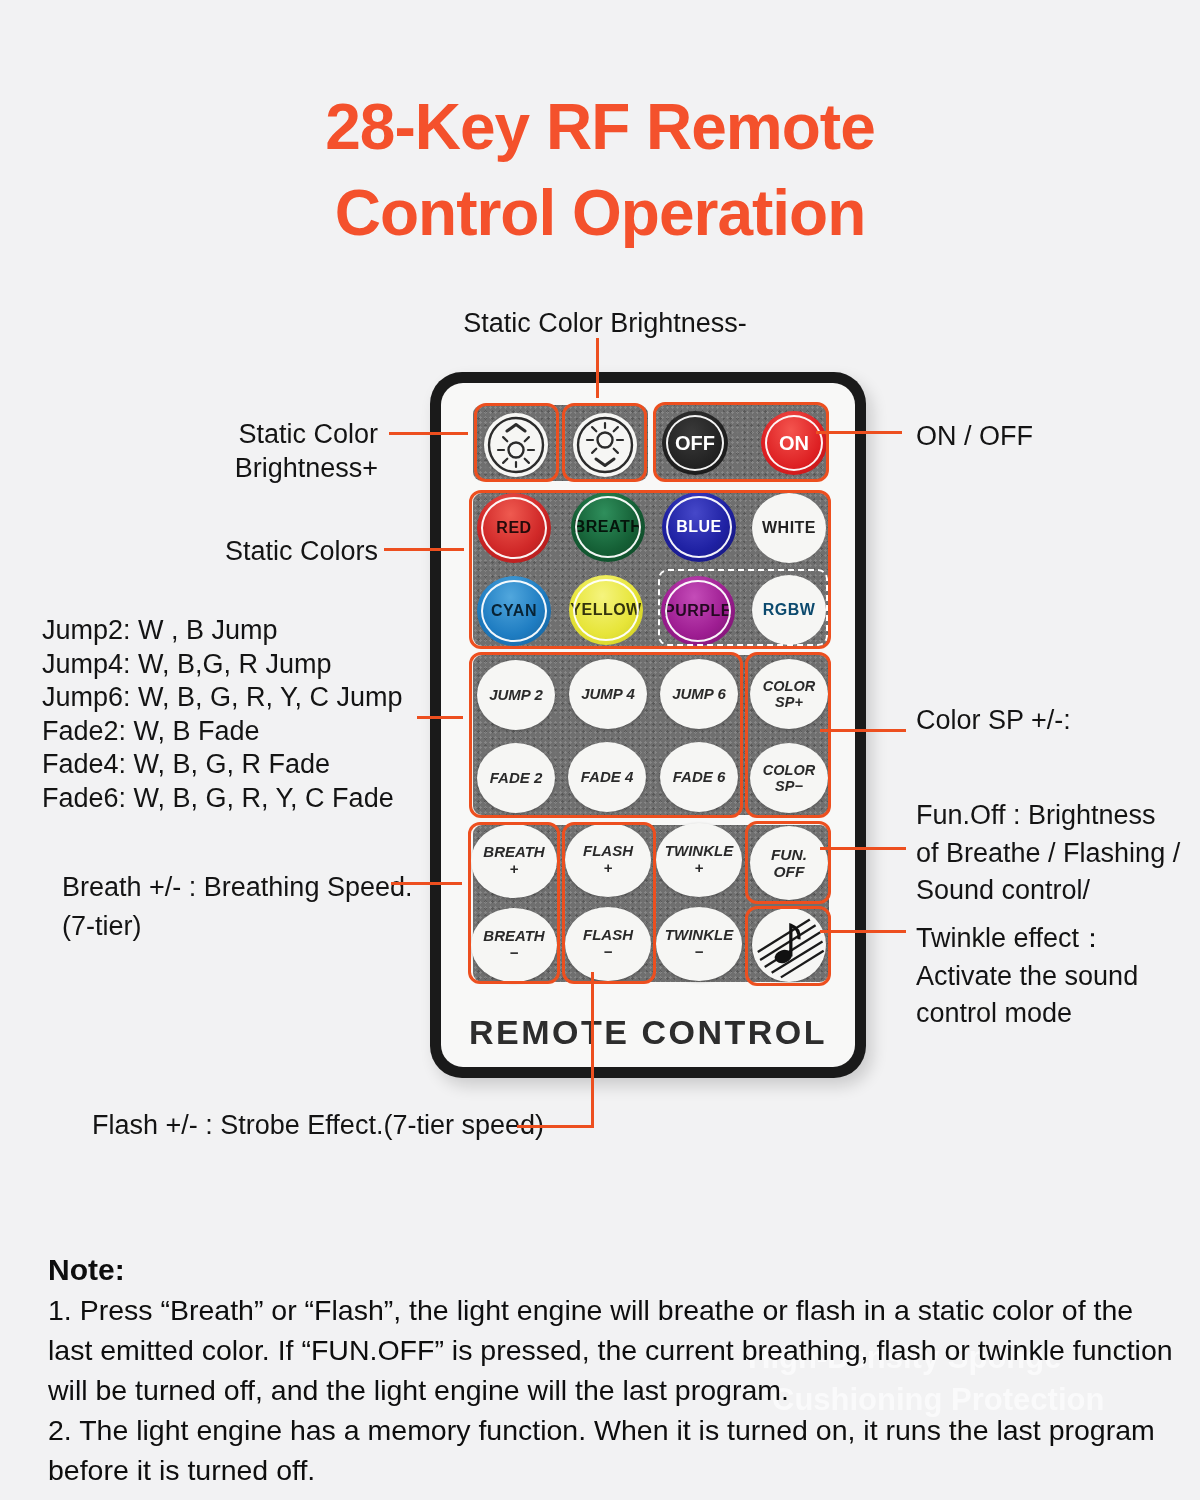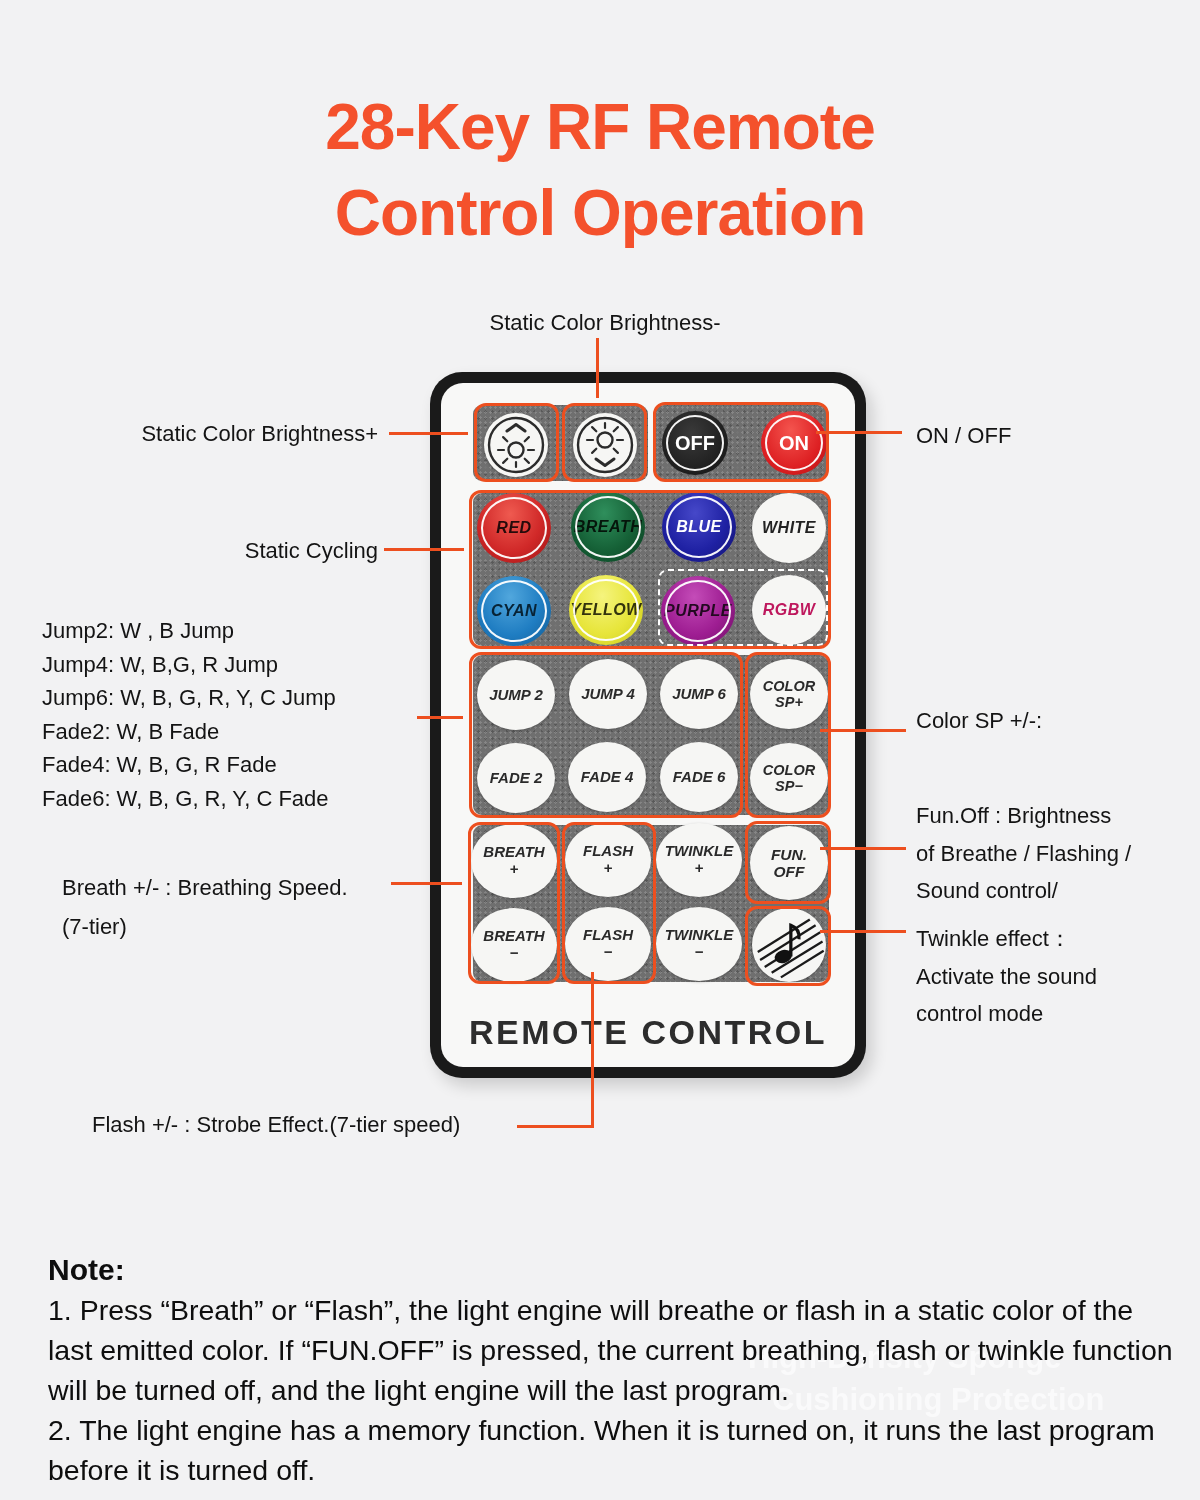--- a/index.html
+++ b/index.html
@@ -68,29 +68,29 @@
     border: 2.5px solid rgba(255,255,255,.95);
   }
   .k-bplus  { left: 43px;  top: 30px; width: 64px; height: 64px; }
   .k-bminus { left: 132px; top: 30px; width: 64px; height: 64px; }
   .k-off { left: 221px; top: 28px; width: 66px; height: 64px;
            background: radial-gradient(ellipse at 45% 35%, #3a3a3a 0%, #1d1d1d 70%);
            color: #fff; font-size: 20px; }
   .k-on  { left: 320px; top: 28px; width: 66px; height: 64px;
            background: radial-gradient(ellipse at 45% 30%, #f4544e 0%, #dd1f22 60%, #b01012 100%);
            color: #fff; font-size: 20px; }
-  .k-color { width: 74px; height: 70px; font-size: 16px; letter-spacing: .5px; font-style: italic; }
+  .k-color { width: 74px; height: 70px; font-size: 16px; letter-spacing: .5px; }
   .k-red    { left: 36px;  top: 110px; background: radial-gradient(ellipse at 45% 30%, #ef5a50 0%, #d02828 55%, #9c1313 100%); color:#260a0a; }
   .k-green  { left: 130px; top: 109px; background: radial-gradient(ellipse at 45% 30%, #2f8f5c 0%, #156036 55%, #0a3d20 100%); color:#05150b; }
   .k-blue   { left: 221px; top: 109px; background: radial-gradient(ellipse at 45% 30%, #4648c9 0%, #1f21a3 55%, #12126e 100%); color:#ffffff; }
   .k-whitec { left: 311px; top: 110px; background:#f6f6f4; color:#222; }
   .k-cyan   { left: 36px;  top: 193px; background: radial-gradient(ellipse at 45% 30%, #51a7dd 0%, #1f7dc2 55%, #135a92 100%); color:#082335; }
   .k-yellow { left: 128px; top: 192px; background: radial-gradient(ellipse at 45% 30%, #f5f47e 0%, #e7e53a 55%, #c9c718 100%); color:#33330d; }
   .k-purple { left: 220px; top: 193px; background: radial-gradient(ellipse at 45% 30%, #c44cb8 0%, #9e1d92 55%, #6e1065 100%); color:#230921; }
-  .k-rgbw   { left: 311px; top: 192px; background:#f6f6f4; color:#be185d; }
+  .k-rgbw   { left: 311px; top: 192px; background:#f6f6f4; color:#0c4a6e; }
   .k-mode { width: 78px; height: 70px; font-size: 15px; }
   .k-jump2 { left: 36px;  top: 277px; } .k-jump4 { left: 128px; top: 276px; } .k-jump6 { left: 219px; top: 276px; }
   .k-cspp  { left: 309px; top: 276px; font-size: 14.5px; }
   .k-fade2 { left: 36px;  top: 360px; } .k-fade4 { left: 127px; top: 359px; } .k-fade6 { left: 219px; top: 359px; }
   .k-cspm  { left: 309px; top: 360px; font-size: 14.5px; }
   .k-eff { width: 86px; height: 74px; font-size: 15px; }
   .k-breathp  { left: 30px;  top: 441px; } .k-flashp { left: 124px; top: 440px; } .k-twinklep { left: 215px; top: 440px; }
   .k-funoff   { left: 309px; top: 443px; width: 78px; font-size: 15.5px; }
   .k-breathm  { left: 30px;  top: 525px; } .k-flashm { left: 124px; top: 524px; } .k-twinklem { left: 215px; top: 524px; }
   .k-music    { left: 311px; top: 525px; width: 74px; }
@@ -107,21 +107,21 @@
   .ln-colors  { left: 384px; top: 548px; width: 80px;  height: 3px; }
   .ln-jump    { left: 417px; top: 716px; width: 46px;  height: 3px; }
   .ln-breath  { left: 391px; top: 882px; width: 71px;  height: 3px; }
   .ln-flash-v { left: 591px; top: 972px; width: 3px;   height: 156px; }
   .ln-flash-h { left: 517px; top: 1125px; width: 77px; height: 3px; }
   .ln-onoff   { left: 816px; top: 431px; width: 86px;  height: 3px; }
   .ln-csp     { left: 820px; top: 729px; width: 86px;  height: 3px; }
   .ln-funoff  { left: 820px; top: 847px; width: 86px;  height: 3px; }
   .ln-music   { left: 820px; top: 930px; width: 86px;  height: 3px; }
   
-  .callout { position: absolute; font-size: 22px; color: #141414; line-height: 34px; }
+  .callout { position: absolute; font-size: 27px; color: #141414; line-height: 34px; }
   .c-top    { left: 430px; top: 306px; width: 350px; text-align: center; }
   .c-bplus  { left: 98px;  top: 417px; width: 280px; text-align: right; }
   .c-colors { left: 98px;  top: 534px; width: 280px; text-align: right; }
   .c-jump   { left: 42px;  top: 614px; line-height: 33.5px; }
   .c-breath { left: 62px;  top: 868px; line-height: 39px; }
   .c-flash  { left: 92px;  top: 1108px; }
   .c-onoff  { left: 916px; top: 419px; }
   .c-csp    { left: 916px; top: 702px; line-height: 37.5px; }
   .c-funoff { left: 916px; top: 797px; line-height: 37.5px; }
   .c-twinkle{ left: 916px; top: 920px; line-height: 37.5px; }
@@ -307,21 +307,21 @@
 <div class="ln ln-breath"></div>
 <div class="ln ln-flash-v"></div>
 <div class="ln ln-flash-h"></div>
 <div class="ln ln-onoff"></div>
 <div class="ln ln-csp"></div>
 <div class="ln ln-funoff"></div>
 <div class="ln ln-music"></div>
 
 <div class="callout c-top">Static Color Brightness-</div>
 <div class="callout c-bplus">Static Color Brightness+</div>
-<div class="callout c-colors">Static Cycling</div>
+<div class="callout c-colors">Static Colors</div>
 
 <div class="callout c-jump">
   <div>Jump2: W , B Jump</div>
   <div>Jump4: W, B,G, R Jump</div>
   <div>Jump6: W,  B, G, R, Y, C Jump</div>
   <div>Fade2: W,  B Fade</div>
   <div>Fade4: W, B, G, R Fade</div>
   <div>Fade6: W, B, G, R, Y, C Fade</div>
 </div>
 

